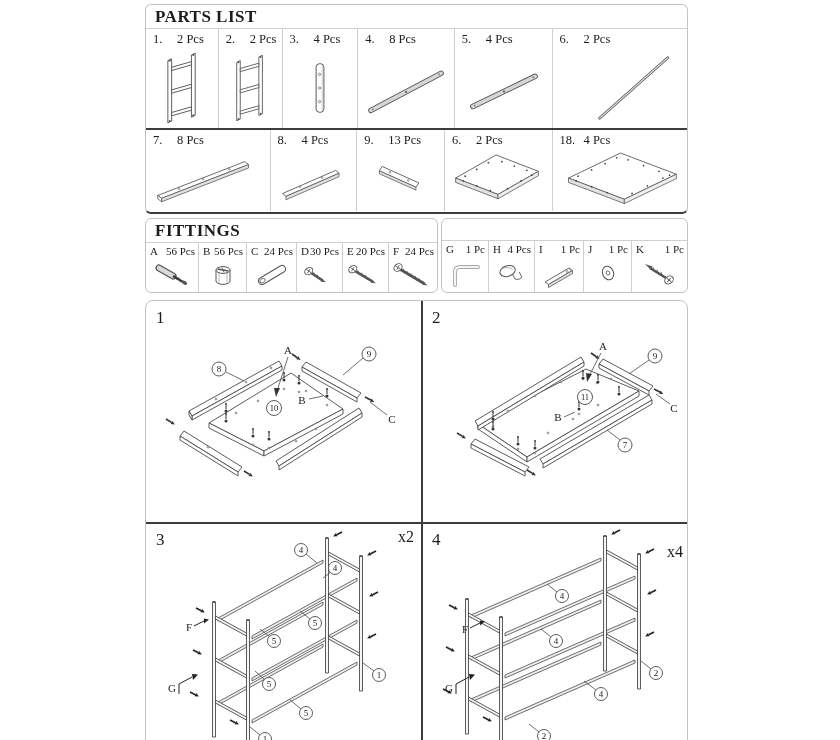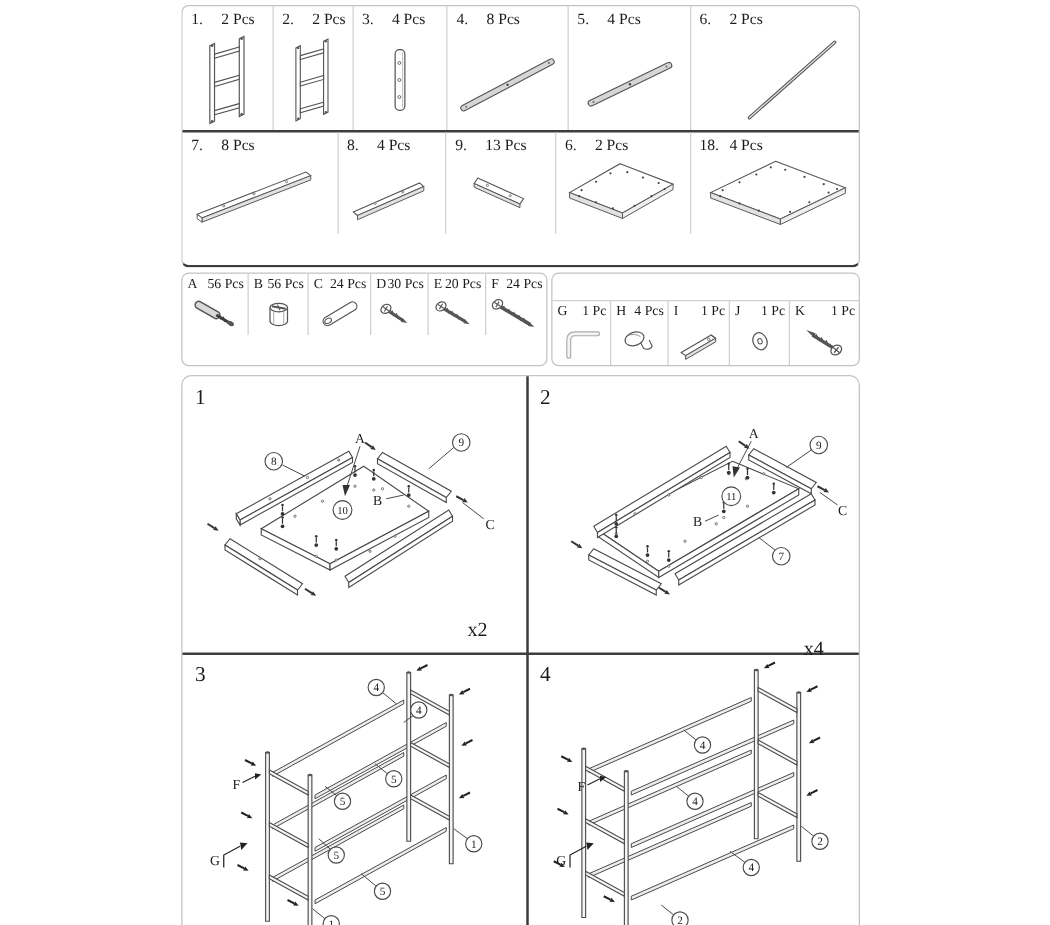--- a/index.html
+++ b/index.html
@@ -39,31 +39,32 @@
   .fcell { position: relative; border-right: 1px solid #cfcfcf; }
   .fcell:last-child { border-right: none; flex: 1; }
   .flabel { display: flex; justify-content: space-between; padding: 2px 3px 0 4px; font-size: 11px; }
   .ficon { position: absolute; left: 0; right: 0; top: 15px; bottom: 0;
            display: flex; align-items: center; justify-content: center; }
   
   #steps-box { left: 0; top: 300px; width: 543px; height: 446px; border-radius: 8px 8px 0 0; }
   .vdiv { position: absolute; left: 275px; top: 0; bottom: 0; width: 2px; background: #3d3d3d; }
   .hdiv { position: absolute; top: 221px; left: 0; right: 0; height: 2px; background: #3d3d3d; }
   .step-num { position: absolute; font-size: 17px; }
-  .repeat-label { position: absolute; font-size: 16px; width: 40px; text-align: left; }
+  .repeat-label { position: absolute; font-size: 16px; width: 40px; text-align: right; margin-top: 32px; }
   .diag { position: absolute; }
   svg text { fill: #1c1c1c; }
 </style>
 </head>
 <body>
 
 <div class="page">
 <div class="sheet">
 
   <div class="box" id="parts-box">
+    <div class="box-title">PARTS LIST</div>
 
     <div class="parts-row r1">
 
       <div class="pcell" style="width:73px">
         <div class="plabel">
               <span class="pnum">1.</span>
               <span>2 Pcs</span>
             </div>
         <div class="picon">
           <svg width="66" height="76" viewBox="0 0 70 78">
@@ -281,20 +282,21 @@
                   <circle cx="96" cy="38" r="0.9"></circle>
                   <circle cx="112" cy="30" r="0.9"></circle>
                 </g>
           </svg>
         </div>
       </div>
     </div>
   </div>
 
   <div class="box" id="fittings-box-a">
+    <div class="box-title">FITTINGS</div>
     <div class="fit-row">
       <div class="fcell" style="width:53px">
         <div class="flabel">
               <span>A</span>
               <span>56 Pcs</span>
             </div>
         <div class="ficon">
           <svg width="46" height="30" viewBox="0 0 46 30">
             <line x1="10" y1="8" x2="24" y2="16" stroke="#555" stroke-width="7" stroke-linecap="round"></line>
             <line x1="10" y1="8" x2="24" y2="16" stroke="#d9d9d9" stroke-width="4.6" stroke-linecap="round"></line>

